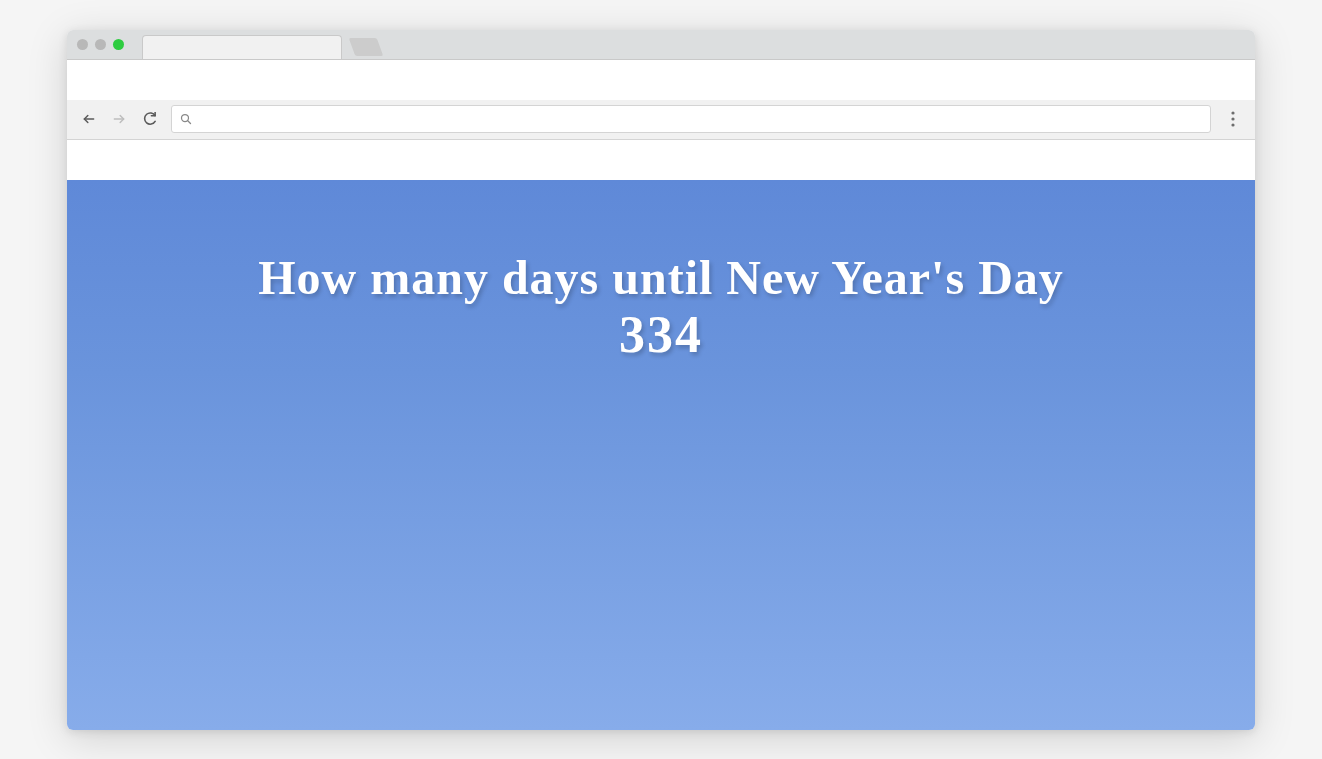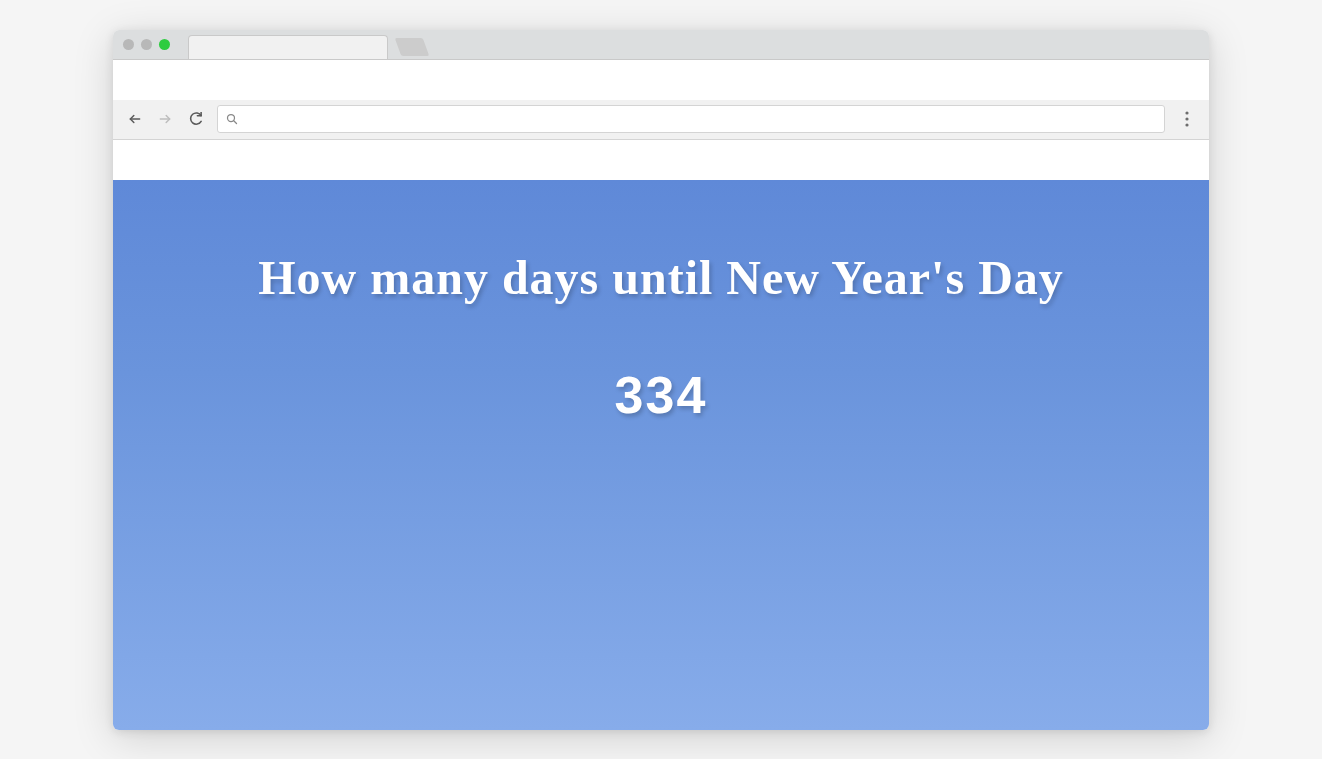--- a/index.html
+++ b/index.html
@@ -13,21 +13,21 @@
       height: 759px;
       background: #f5f5f5;
       font-family: -apple-system, BlinkMacSystemFont, "Segoe UI", Roboto, sans-serif;
       display: flex;
       align-items: center;
       justify-content: center;
       padding: 28px 50px;
     }
 
     .browser-window {
-      width: 1096px;
+      width: 1188px;
       height: 700px;
       background: #fff;
       border-radius: 6px;
       box-shadow: 0 8px 40px rgba(0,0,0,0.15), 0 2px 10px rgba(0,0,0,0.1);
       display: flex;
       flex-direction: column;
       overflow: hidden;
       gap: 40px;
     }
 
@@ -175,22 +175,21 @@
       font-family: "Brush Script MT", "Lucida Handwriting", cursive;
       font-size: 48px;
       font-weight: bold;
       color: #ffffff;
       text-shadow: 2px 3px 4px rgba(0,0,0,0.2);
       text-align: center;
       letter-spacing: 1px;
     }
 
     .count {
-      margin-top: 60px;
-      font-family: Liberation Sans, sans-serif;
+      font-family: Liberation Serif, serif;
       font-size: 52px;
       font-weight: 900;
       color: #ffffff;
       text-shadow: 2px 3px 4px rgba(0,0,0,0.2);
       letter-spacing: 2px;
     }
 
     svg { display: block; }
   </style>
 </head>

